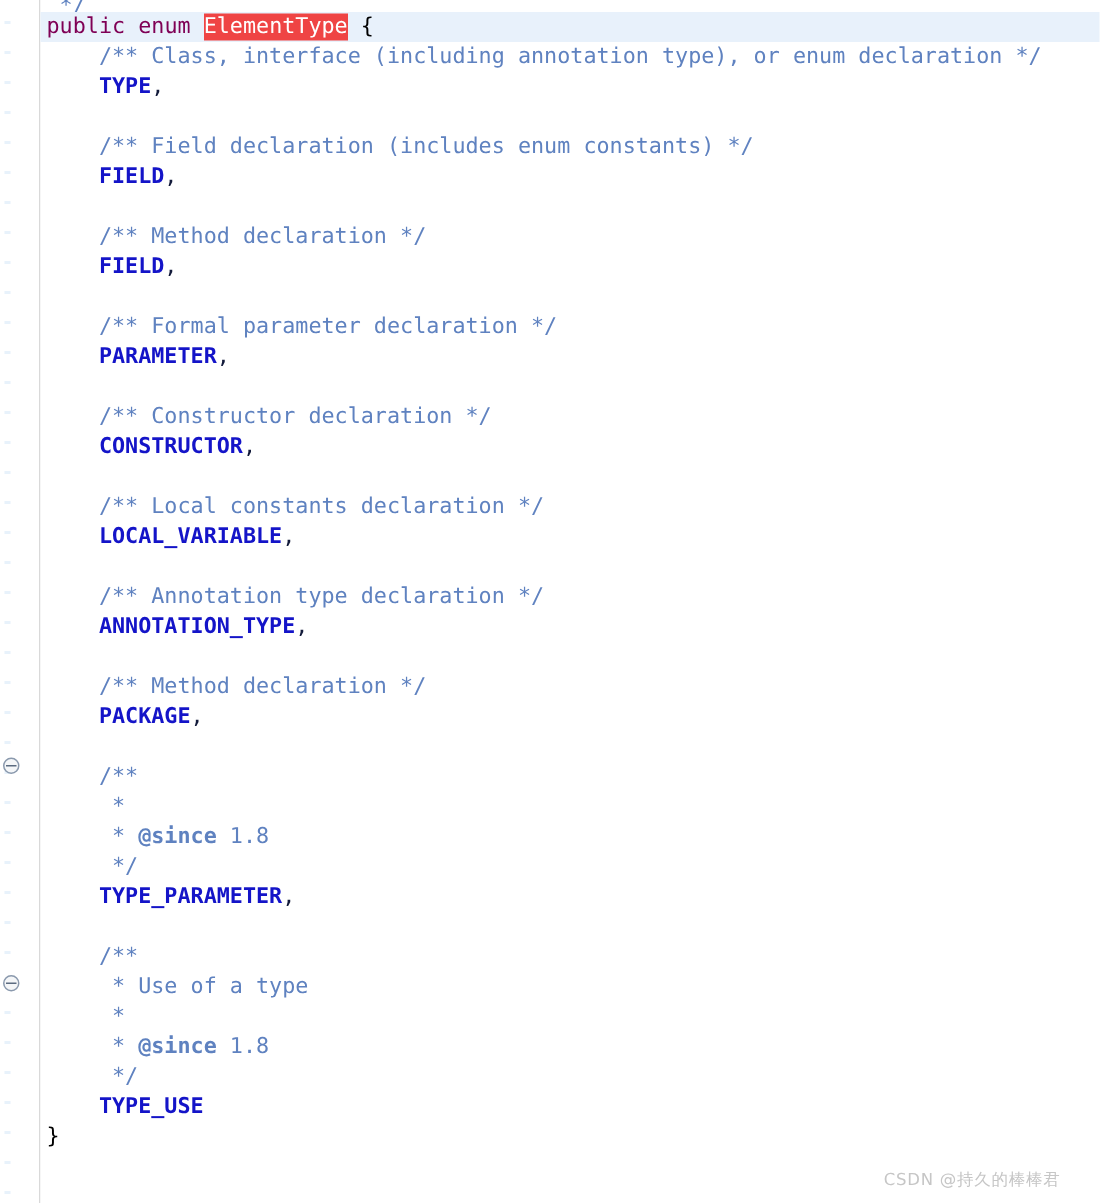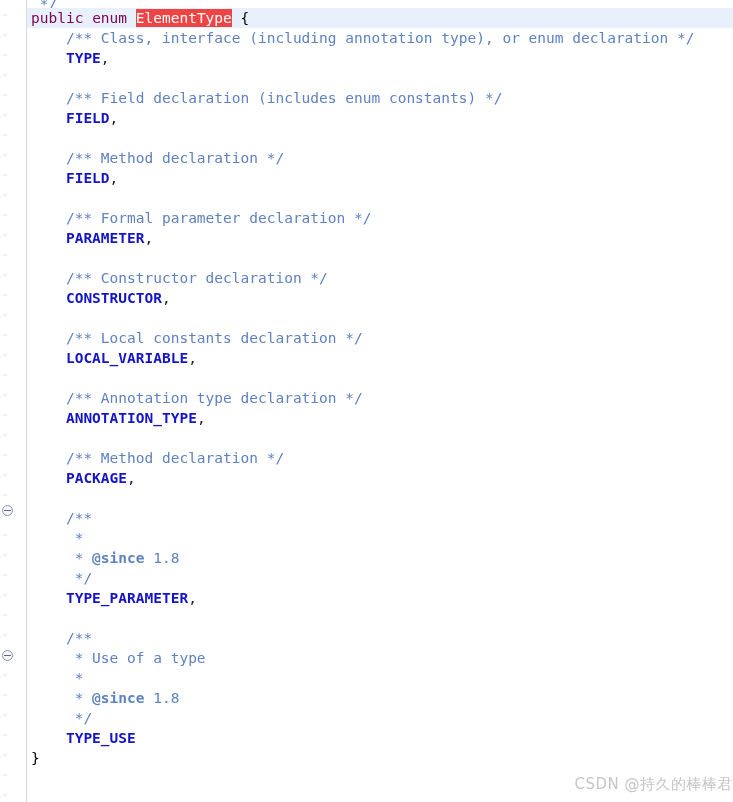--- a/index.html
+++ b/index.html
@@ -98,24 +98,24 @@
   .plain    { color: #000000; }
   .sel {
     background: #ef4444;
     color: #ffffff;
     padding: 1px 0;
   }
 
   
   #watermark {
     position: absolute;
-    right: 0;
+    right: 26px;
     bottom: 8px;
     font-family: "DejaVu Sans", "Liberation Sans", sans-serif;
-    font-size: 15px;
+    font-size: 11px;
     color: #c6c6c6;
     letter-spacing: 0.5px;
     user-select: none;
   }
 </style>
 </head>
 <body>
 
 <div id="editor">
 

